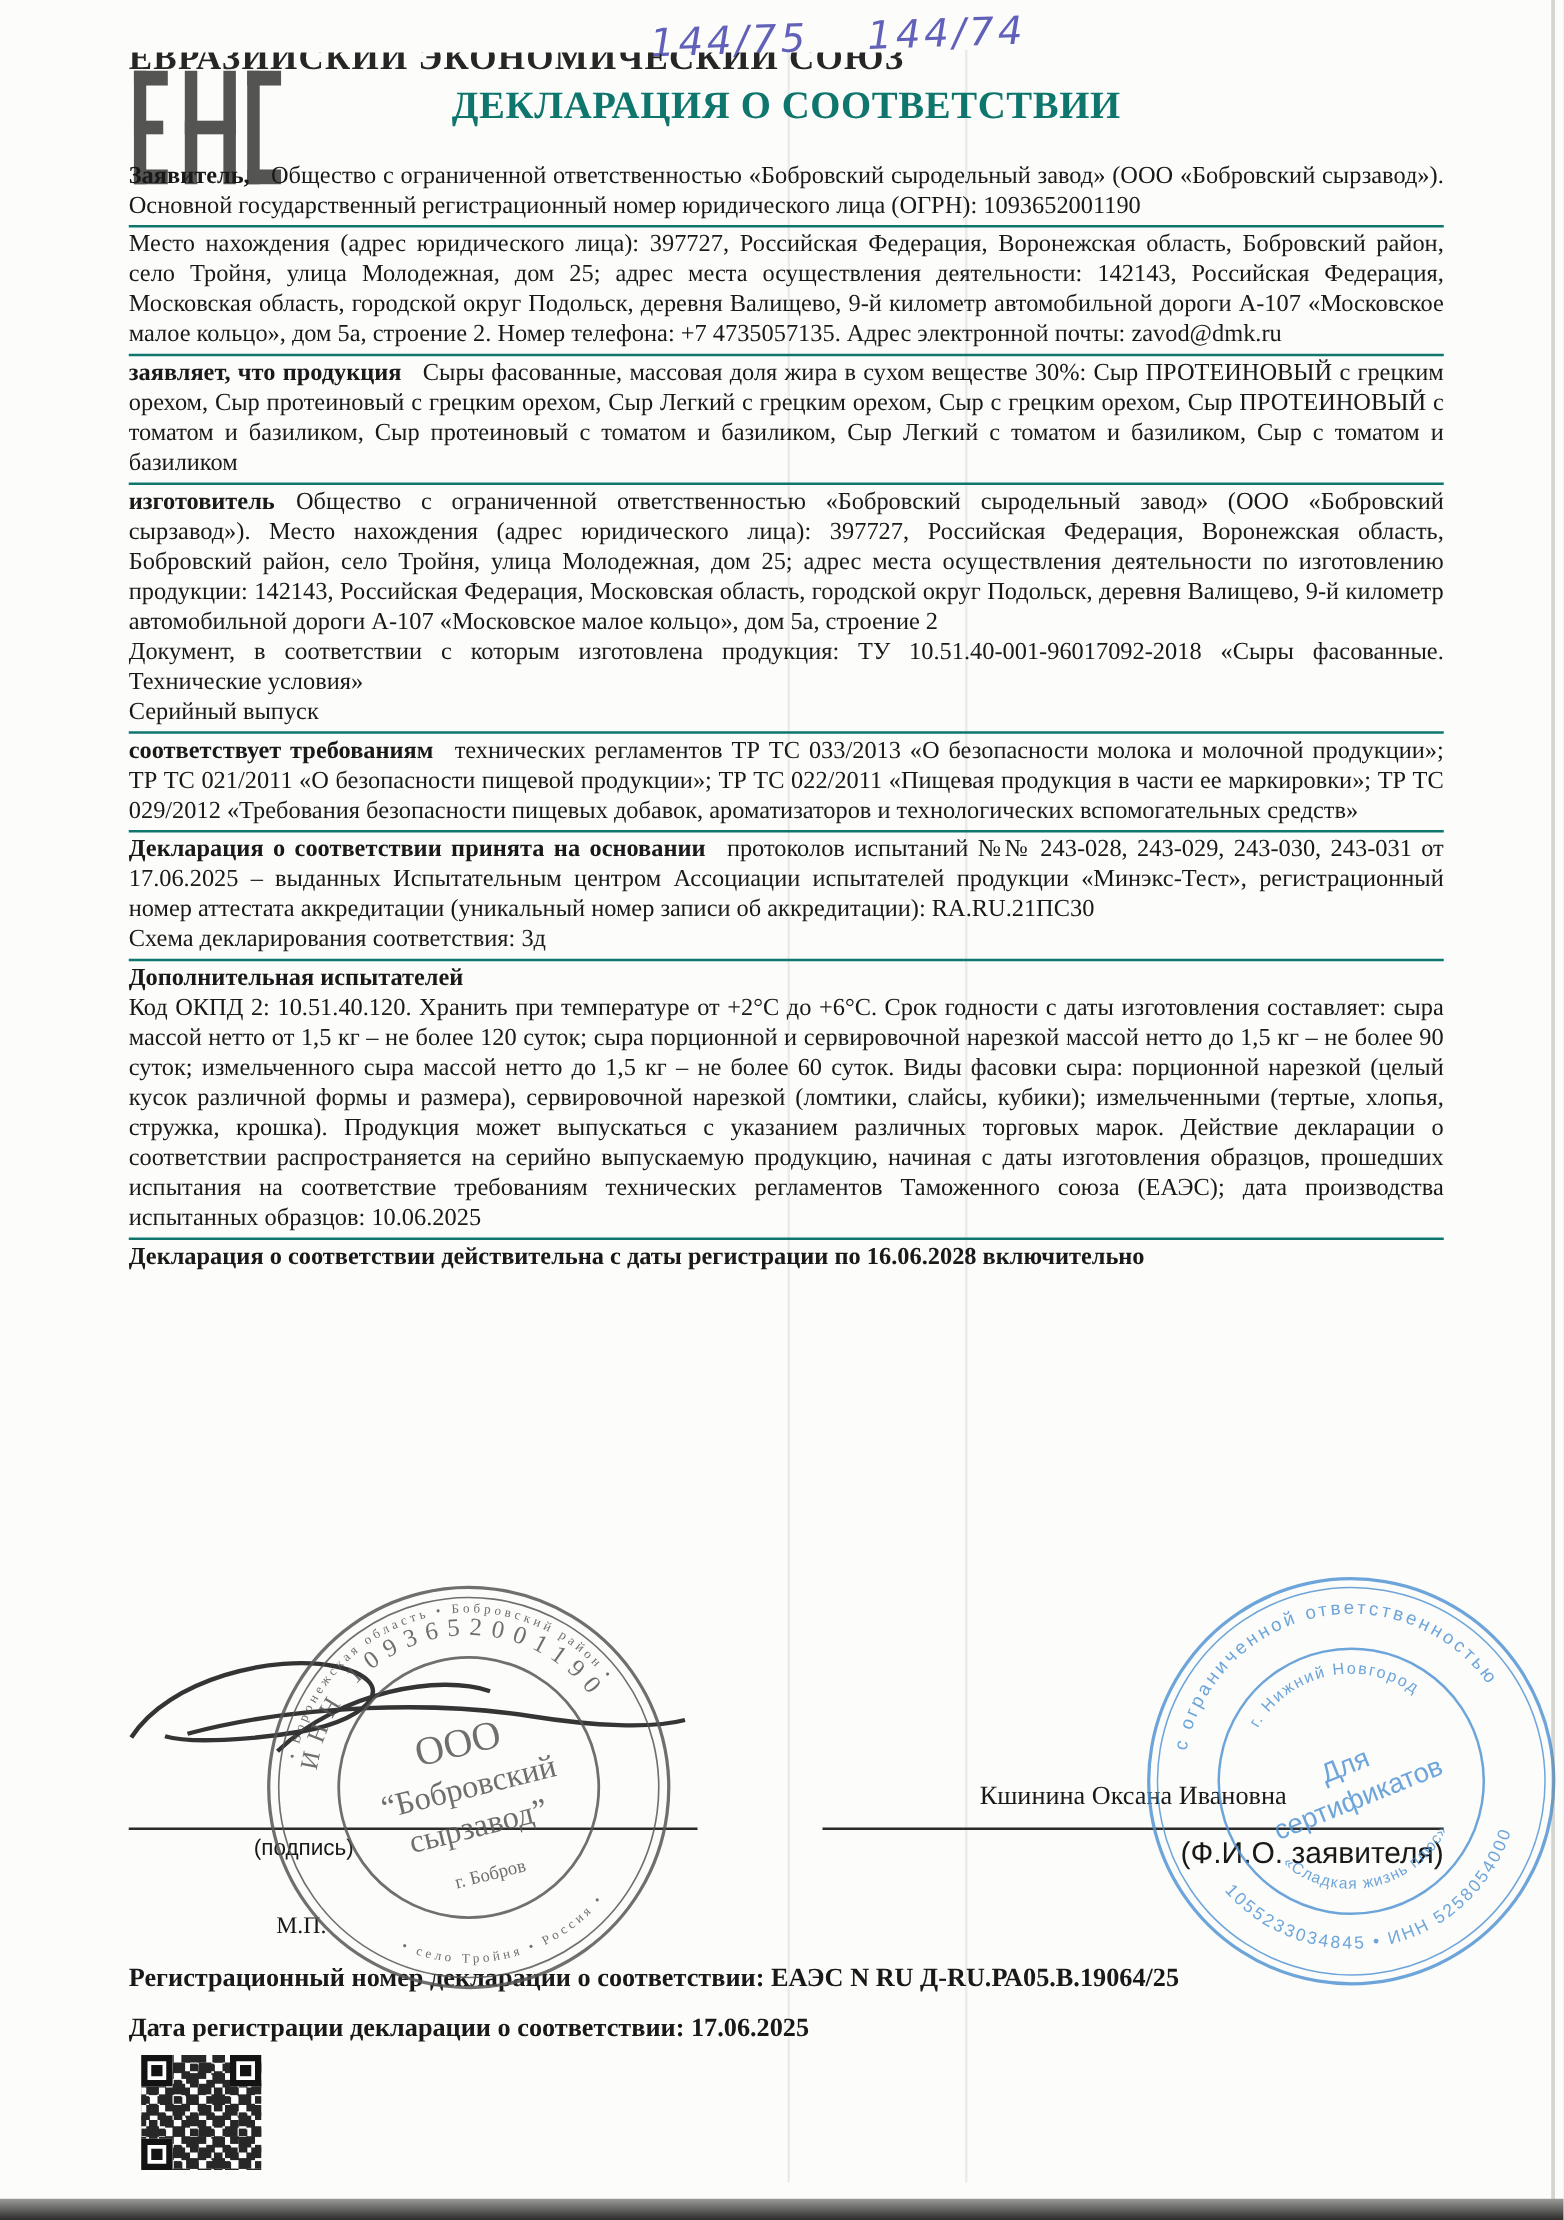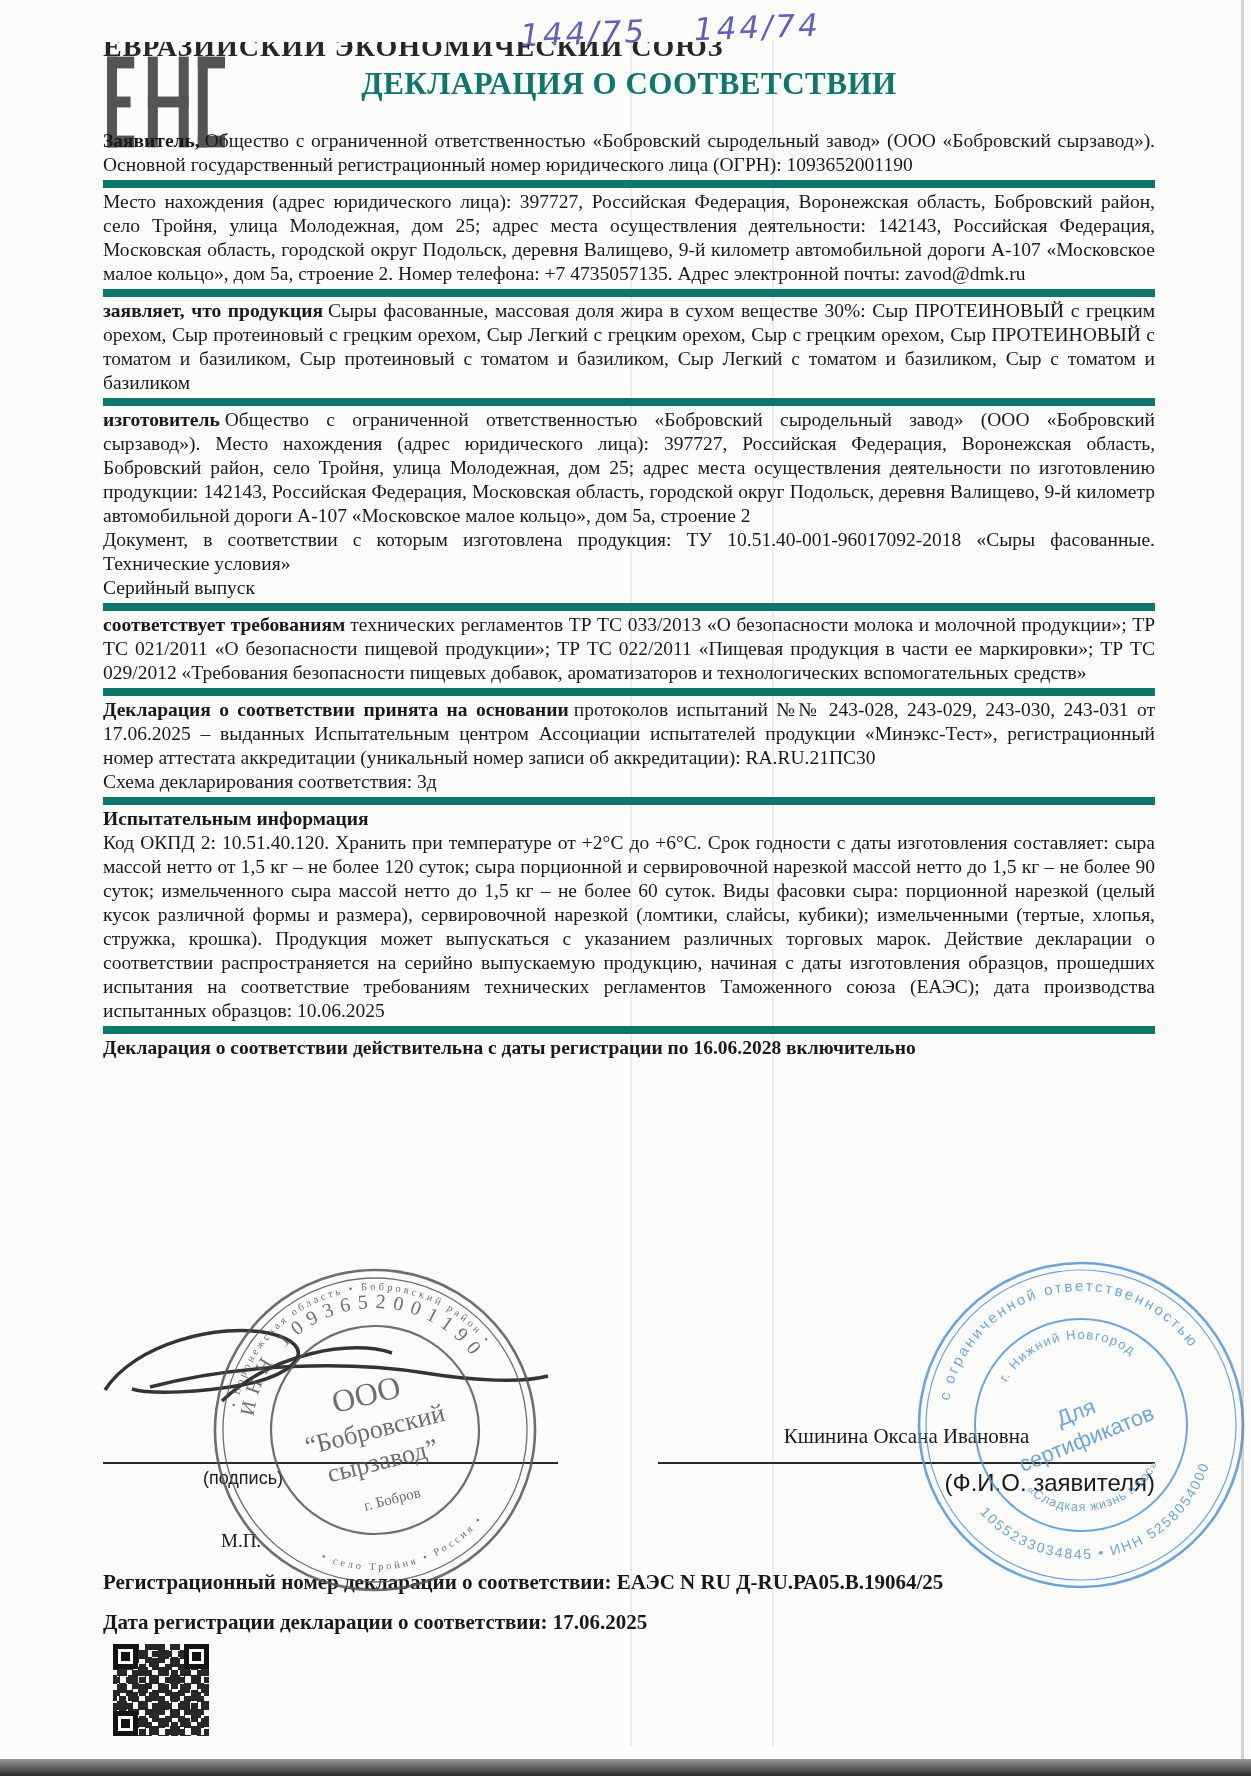--- a/index.html
+++ b/index.html
@@ -18,23 +18,23 @@
   
   .hdr{position:absolute;left:103px;top:42px;width:1052px;}
   .eac{position:absolute;left:4px;top:12px;width:118px;height:96px;opacity:.88;}
   .t1clip{height:21px;overflow:hidden;}
   .t1clip span{display:inline-block;margin-top:-12px;font-weight:bold;font-size:28px;
                letter-spacing:1px;color:#262626;}
   .t2{margin-top:3px;text-align:center;font-weight:bold;font-size:31px;letter-spacing:.5px;color:#0f766e;}
   
   .content{position:absolute;left:103px;top:127px;width:1052px;font-size:19.5px;line-height:24px;}
   .sec{padding:2px 0 3px;}
-  .sec + .sec{border-top:8px solid #0f766e;}
+  .sec + .sec{border-top:2px solid #0f766e;}
   .para{margin:0;text-align:justify;}
-  .lead{padding-right:5px;}
+  .lead{padding-right:17px;}
   .bold{font-weight:bold;}
   
   .bottom{position:absolute;left:103px;top:1372px;width:1052px;font-size:19.5px;}
   .sline{position:absolute;border-top:2px solid #2a2a2a;}
   .sl-left{left:0;top:90px;width:455px;}
   .sl-right{left:555px;top:90px;width:497px;}
   .sign-label{position:absolute;left:100px;top:96px;font-family:"Liberation Sans",sans-serif;font-size:18px;}
   .mp{position:absolute;left:118px;top:158px;font-size:19px;}
   .app-name{position:absolute;left:555px;top:52px;width:497px;text-align:center;font-size:21px;}
   .fio-label{position:absolute;left:555px;top:97px;width:497px;text-align:right;
@@ -101,21 +101,21 @@
       <p class="para">Серийный выпуск</p>
     </div>
     <div class="sec">
       <p class="para"><b class="lead">соответствует требованиям</b><span>технических регламентов ТР ТС 033/2013 «О безопасности молока и молочной продукции»; ТР ТС 021/2011 «О безопасности пищевой продукции»; ТР ТС 022/2011 «Пищевая продукция в части ее маркировки»; ТР ТС 029/2012 «Требования безопасности пищевых добавок, ароматизаторов и технологических вспомогательных средств»</span></p>
     </div>
     <div class="sec">
       <p class="para"><b class="lead">Декларация о соответствии принята на основании</b><span>протоколов испытаний №№ 243-028, 243-029, 243-030, 243-031 от 17.06.2025 – выданных Испытательным центром Ассоциации испытателей продукции «Минэкс-Тест», регистрационный номер аттестата аккредитации (уникальный номер записи об аккредитации): RA.RU.21ПС30</span></p>
       <p class="para">Схема декларирования соответствия: 3д</p>
     </div>
     <div class="sec">
-      <p class="para bold">Испытательным информация</p>
+      <p class="para bold">Дополнительная испытателей</p>
       <p class="para">Код ОКПД 2: 10.51.40.120. Хранить при температуре от +2°С до +6°С. Срок годности с даты изготовления составляет: сыра массой нетто от 1,5 кг – не более 120 суток; сыра порционной и сервировочной нарезкой массой нетто до 1,5 кг – не более 90 суток; измельченного сыра массой нетто до 1,5 кг – не более 60 суток. Виды фасовки сыра: порционной нарезкой (целый кусок различной формы и размера), сервировочной нарезкой (ломтики, слайсы, кубики); измельченными (тертые, хлопья, стружка, крошка). Продукция может выпускаться с указанием различных торговых марок. Действие декларации о соответствии распространяется на серийно выпускаемую продукцию, начиная с даты изготовления образцов, прошедших испытания на соответствие требованиям технических регламентов Таможенного союза (ЕАЭС); дата производства испытанных образцов: 10.06.2025</p>
     </div>
     <div class="sec">
       <p class="para bold">Декларация о соответствии действительна с даты регистрации по 16.06.2028 включительно</p>
     </div>
   </div>
 
   <div class="bottom">
     <div class="sline sl-left"></div>
     <div class="sign-label">(подпись)</div>

